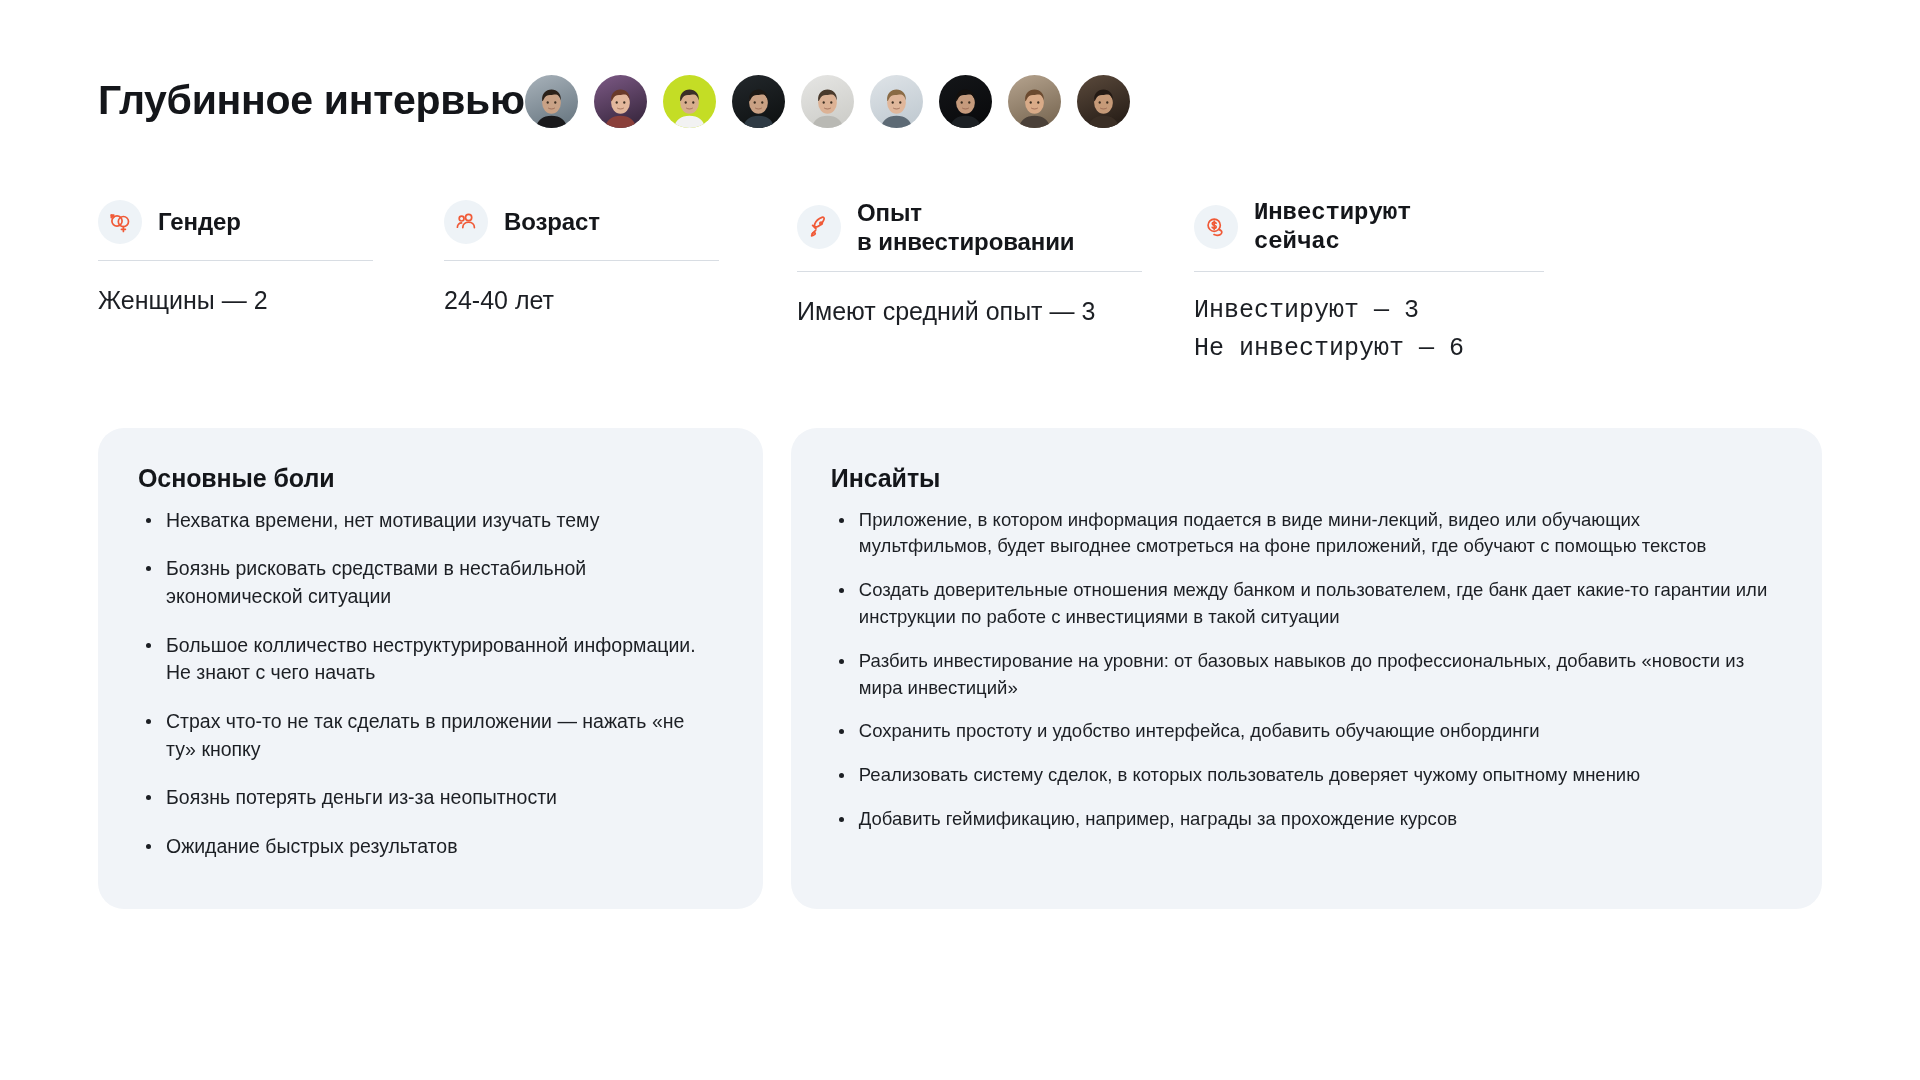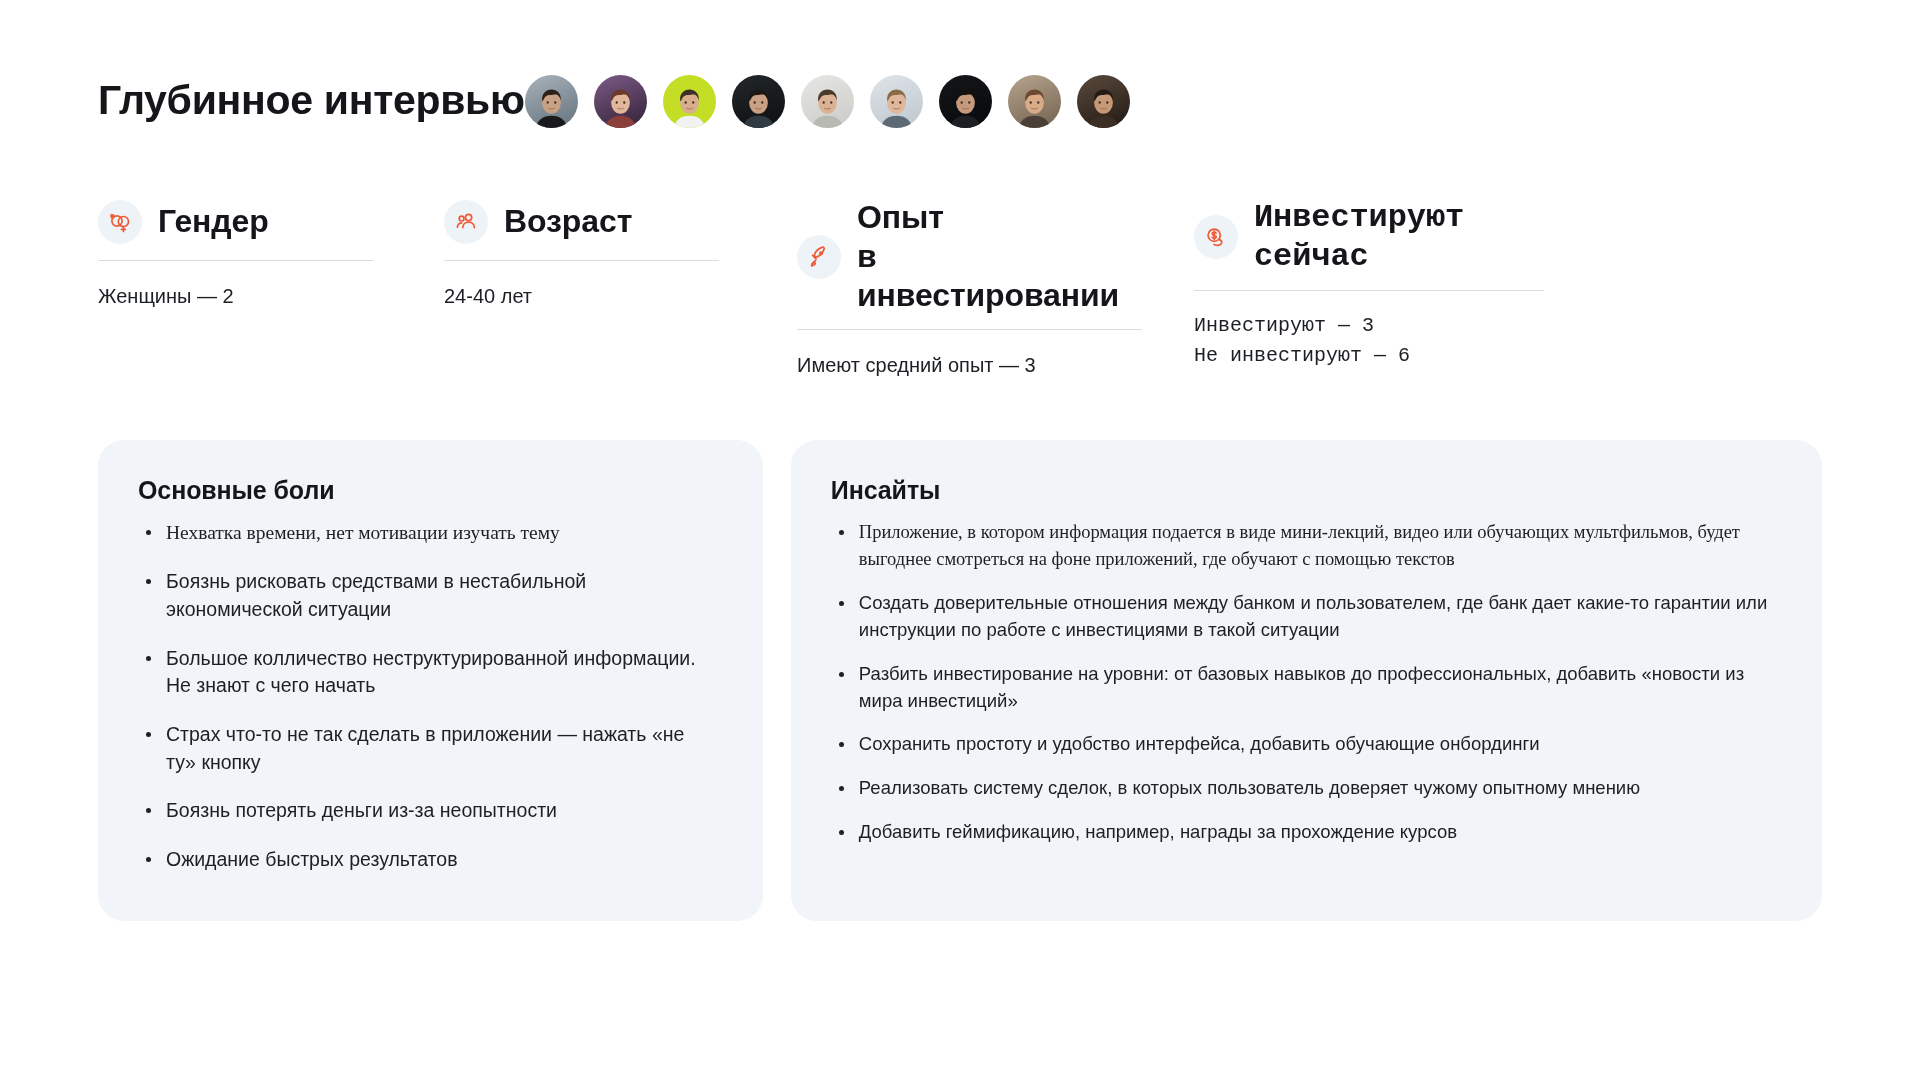--- a/index.html
+++ b/index.html
@@ -89,40 +89,40 @@
     border-radius: 50%;
     background: #eef3f7;
     display: flex;
     align-items: center;
     justify-content: center;
     flex: 0 0 auto;
   }
   .stat-icon svg { display: block; }
 
   .stat-label {
-    font-size: 32px;
+    font-size: 24px;
     font-weight: 700;
     line-height: 1.22;
     color: #14161a;
     letter-spacing: -0.1px;
     white-space: pre-line;
   }
 
   .stat-rule {
     height: 1px;
     background: #d8dde3;
     width: 100%;
   }
 
   .stat-values {
     padding-top: 20px;
   }
 
   .stat-value {
-    font-size: 20px;
+    font-size: 25px;
     line-height: 1.52;
     color: #1c1f24;
     font-weight: 400;
     white-space: nowrap;
   }
 
   
   .cards {
     display: flex;
     margin-top: 60px;
@@ -183,21 +183,21 @@
   }
   .pains .bullets li::before { top: 11px; }
 
   .insights .bullets li {
     font-size: 18.5px;
     line-height: 1.45;
     margin-top: 17px;
   }
   .insights .bullets li::before { top: 11px; }
 
-  .card-title + .bullets > li:first-child { margin-top: 10px; font-family: Liberation Serif, serif; }
+  .card-title + .bullets > li:first-child { margin-top: 10px; }
 </style>
 </head>
 <body>
 
 <div class="page">
 
   <div class="header">
     <h1 class="page-title">Глубинное интервью</h1>
     <div class="avatar-row">
         <div class="avatar">

